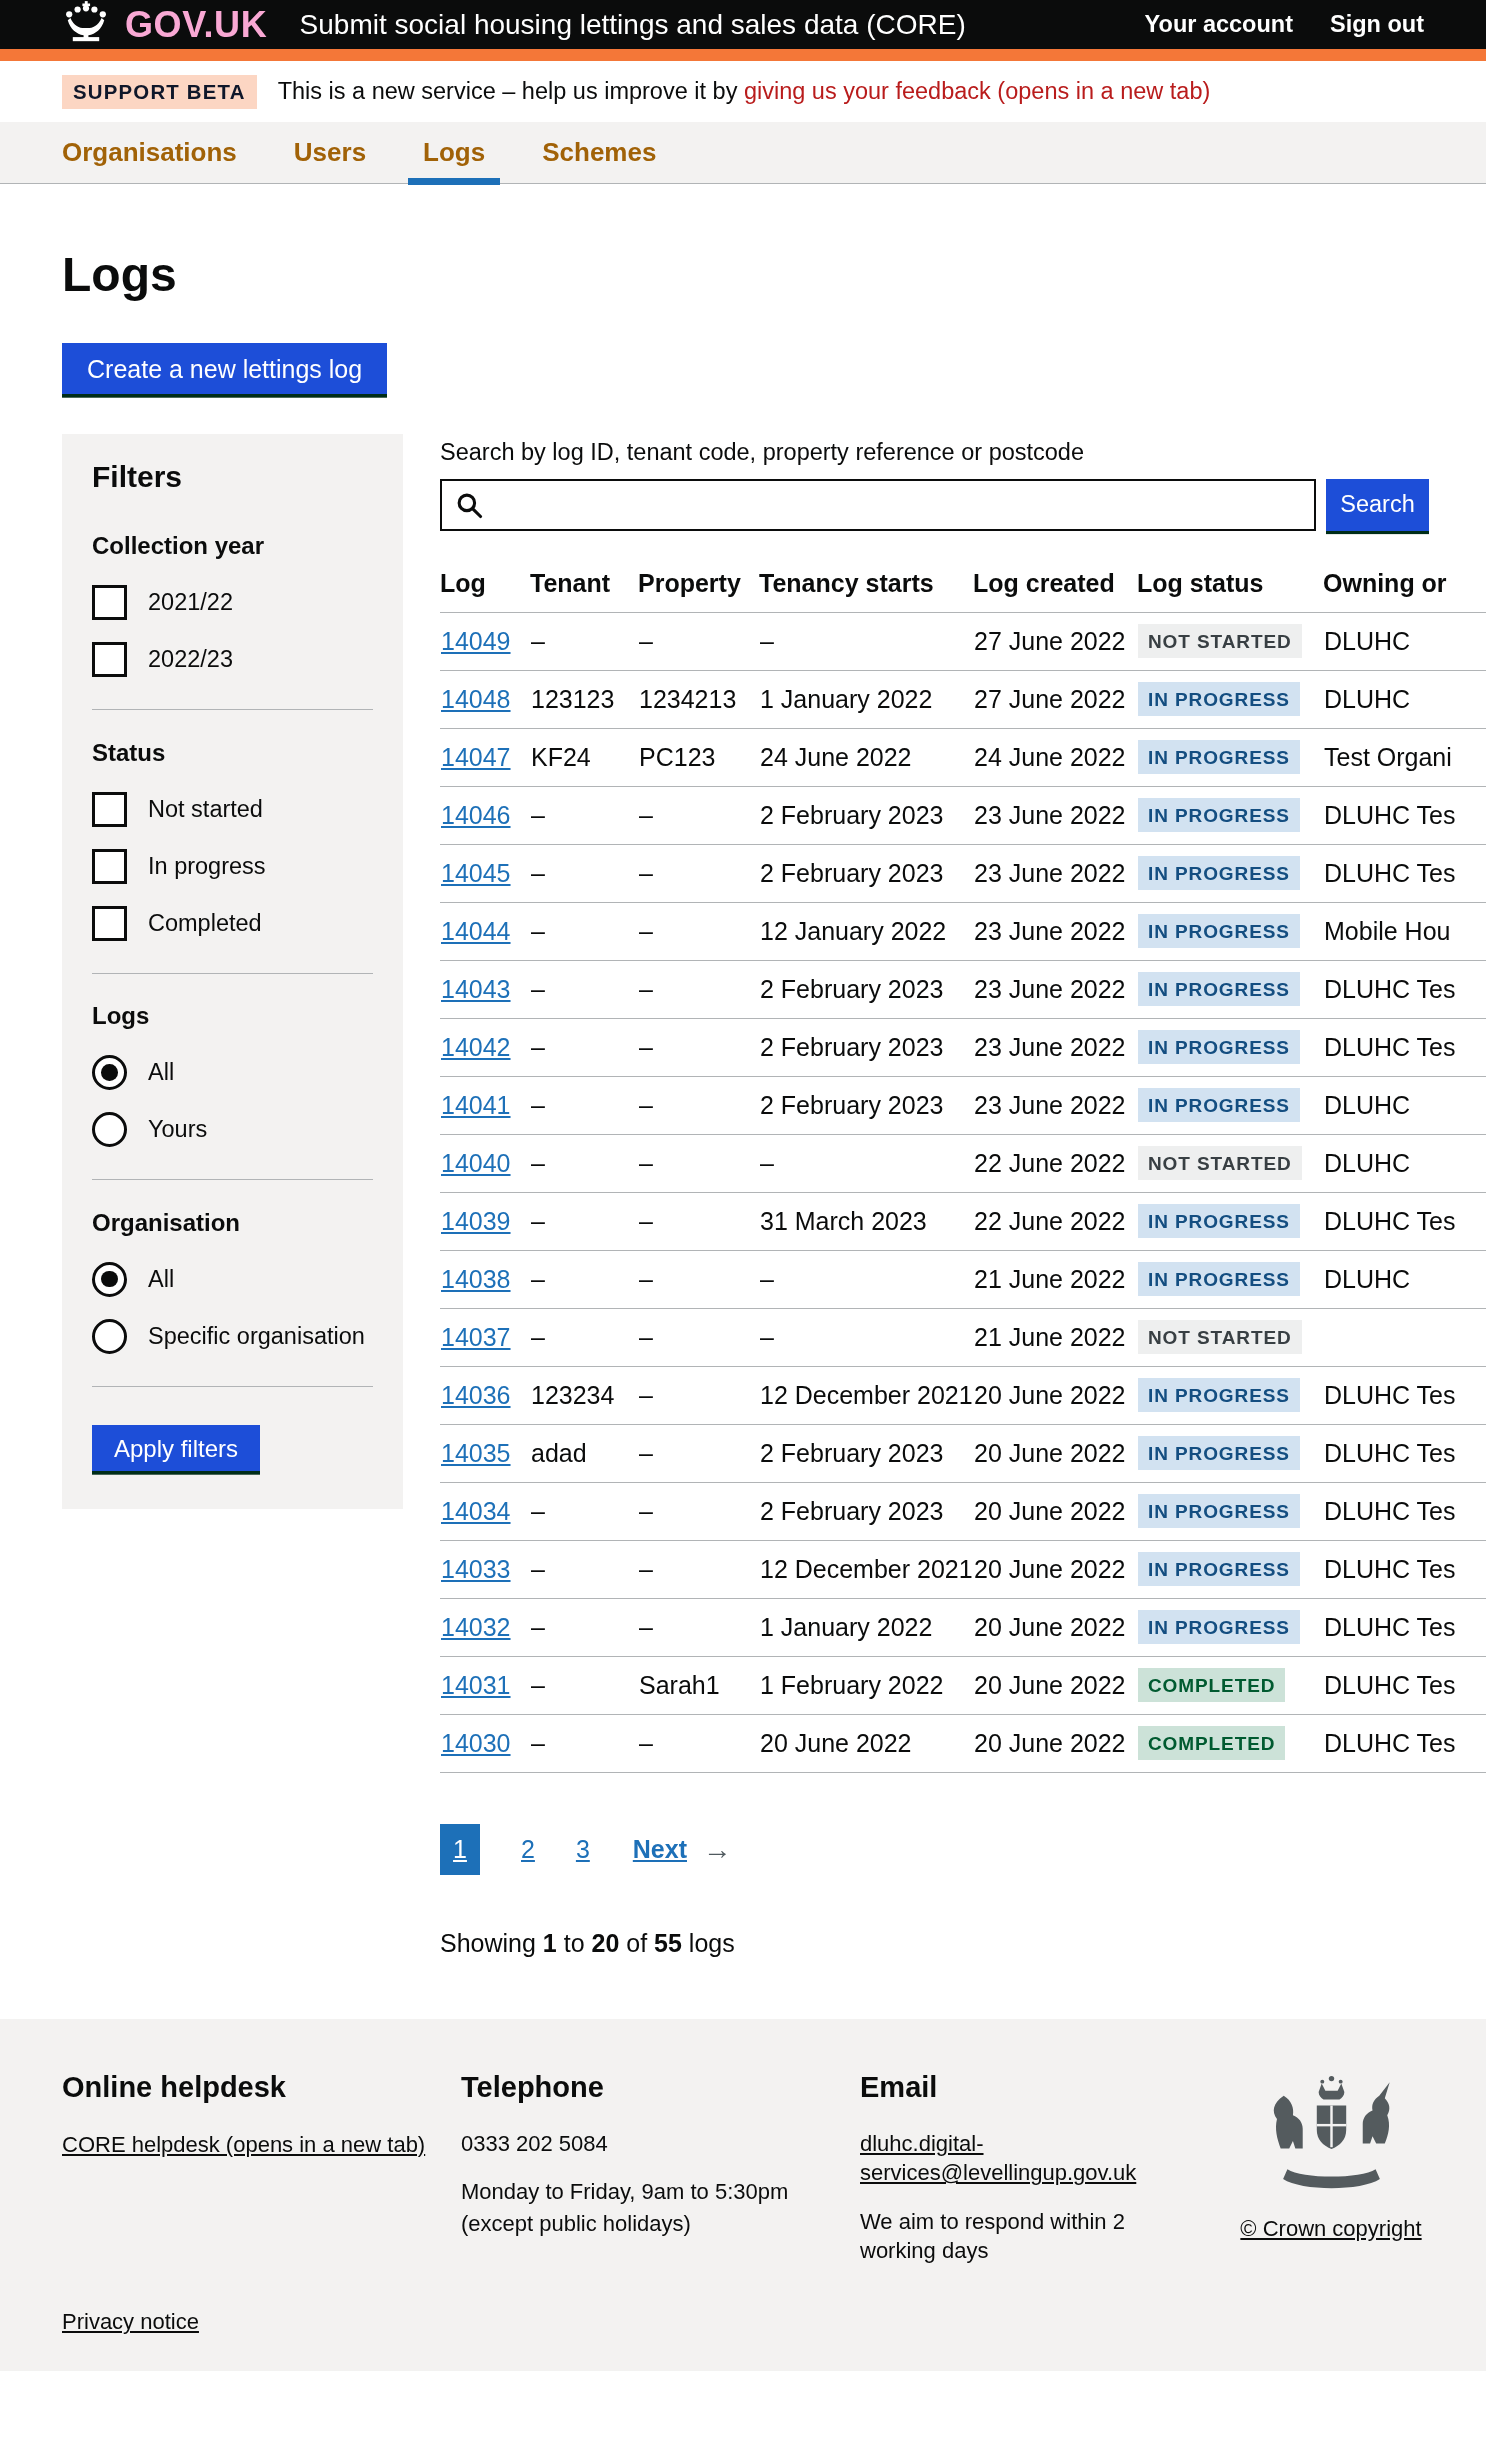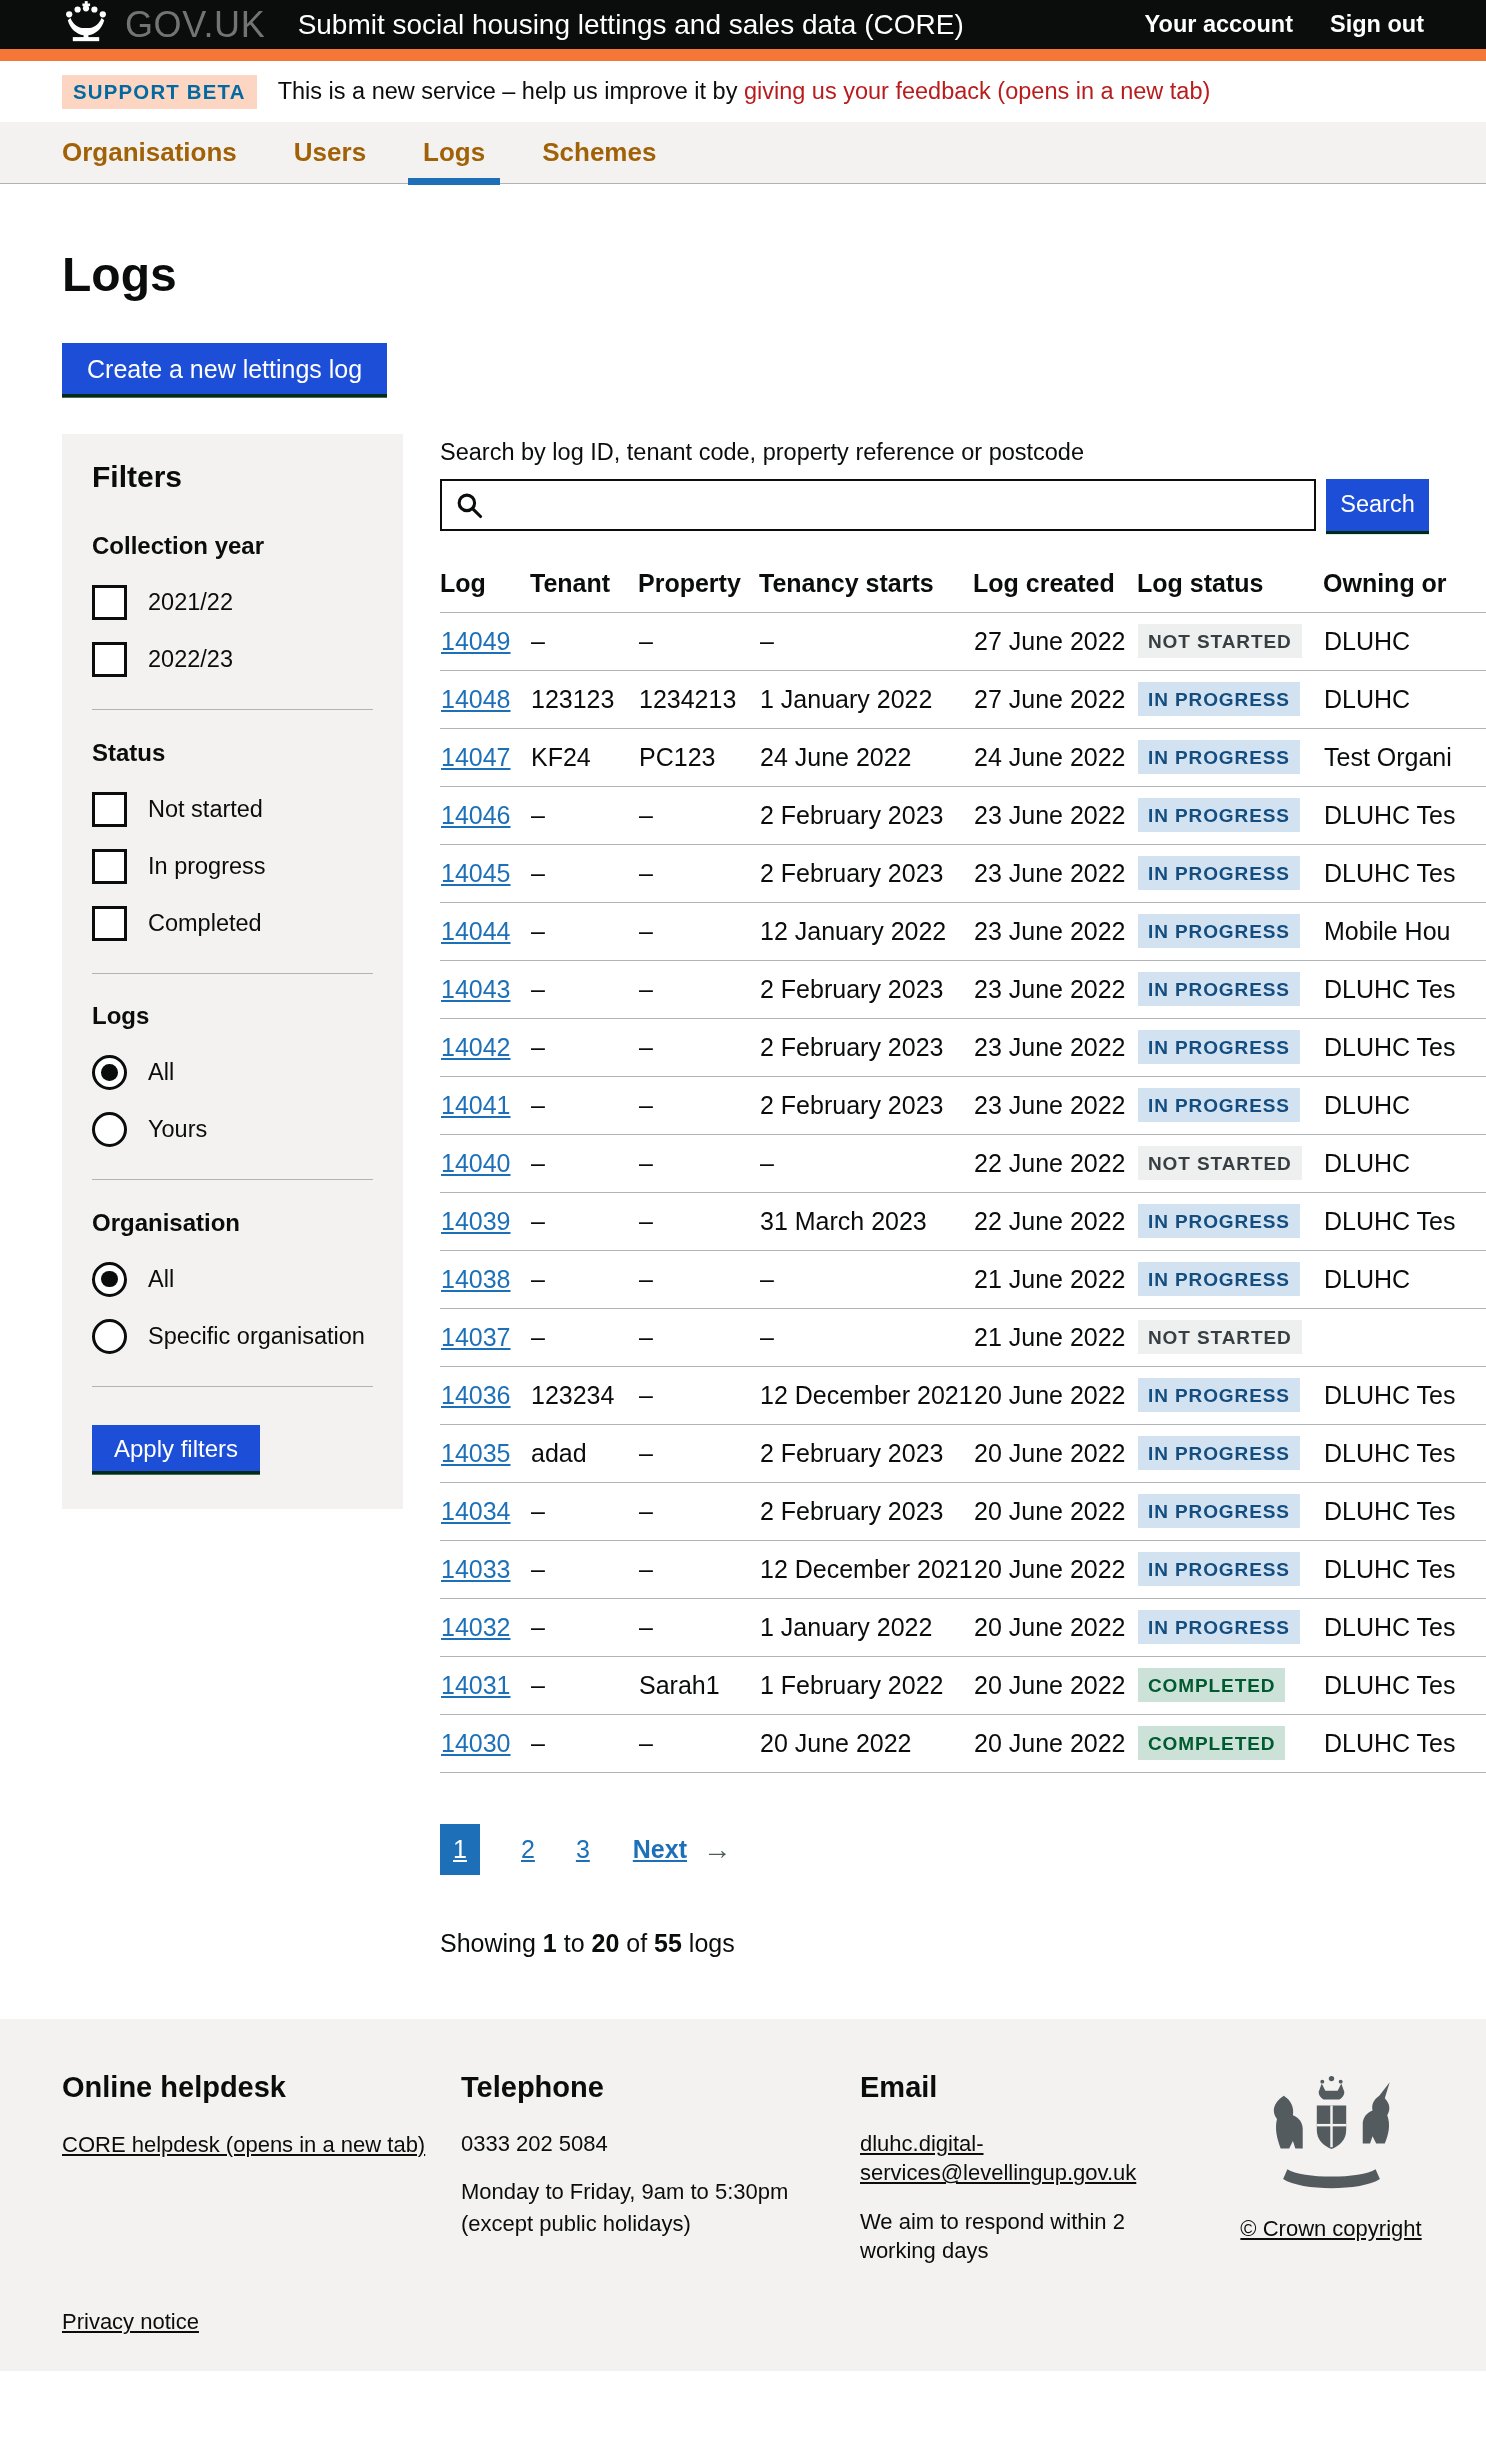--- a/index.html
+++ b/index.html
@@ -3,28 +3,28 @@
 <meta charset="utf-8">
 <style>
   * { box-sizing: border-box; }
   html, body { margin: 0; padding: 0; width: 1486px; background: #fff; }
   body { font-family: "Liberation Sans", sans-serif; color: #0b0c0c; font-size: 25px; }
   a { cursor: pointer; }
 
   
   .gov-header { background: #0b0c0c; height: 61px; border-bottom: 12.4px solid #f47738; display: flex; align-items: center; padding: 0 62px; }
   .gov-header-left { display: flex; align-items: center; gap: 15px; }
-  .gov-logotype { color: #737373; font-weight: 400; font-size: 36px; letter-spacing: 0.6px; }
+  .gov-logotype { color: #f9a8d4; font-weight: 700; font-size: 36px; letter-spacing: 0.6px; }
   .gov-service { color: #fff; font-size: 28px; margin-left: 17.3px; white-space: nowrap; }
   .gov-header-right { margin-left: auto; display: flex; gap: 37px; }
   .gov-header-right a { color: #fff; font-weight: 700; font-size: 23.5px; text-decoration: none; white-space: nowrap; }
 
   
   .phase-banner { padding: 13.6px 62px; display: flex; align-items: center; gap: 21px; background: #fff; }
-  .phase-tag { background: #fcd6c3; color: #0369a1; font-weight: 700; font-size: 20.4px; letter-spacing: 1.2px; padding: 6.2px 11px 5px; white-space: nowrap; }
+  .phase-tag { background: #fcd6c3; color: #0f172a; font-weight: 700; font-size: 20.4px; letter-spacing: 1.2px; padding: 6.2px 11px 5px; white-space: nowrap; }
   .phase-text { font-size: 23.5px; }
   .phase-text a { color: #b91c1c; }
 
   
   .subnav { background: #f3f2f1; border-bottom: 1.2px solid #b1b4b6; padding: 0 62px; display: flex; gap: 57px; height: 62px; align-items: center; }
   .nav-item { color: #a16207; font-weight: 700; font-size: 26px; text-decoration: none; height: 100%; display: flex; align-items: center; position: relative; }
   .nav-item.active::after { content: ""; position: absolute; left: -15px; right: -15px; bottom: -1.2px; height: 6.8px; background: #1d70b8; }
 
   
   .content { padding-left: 62px; }

